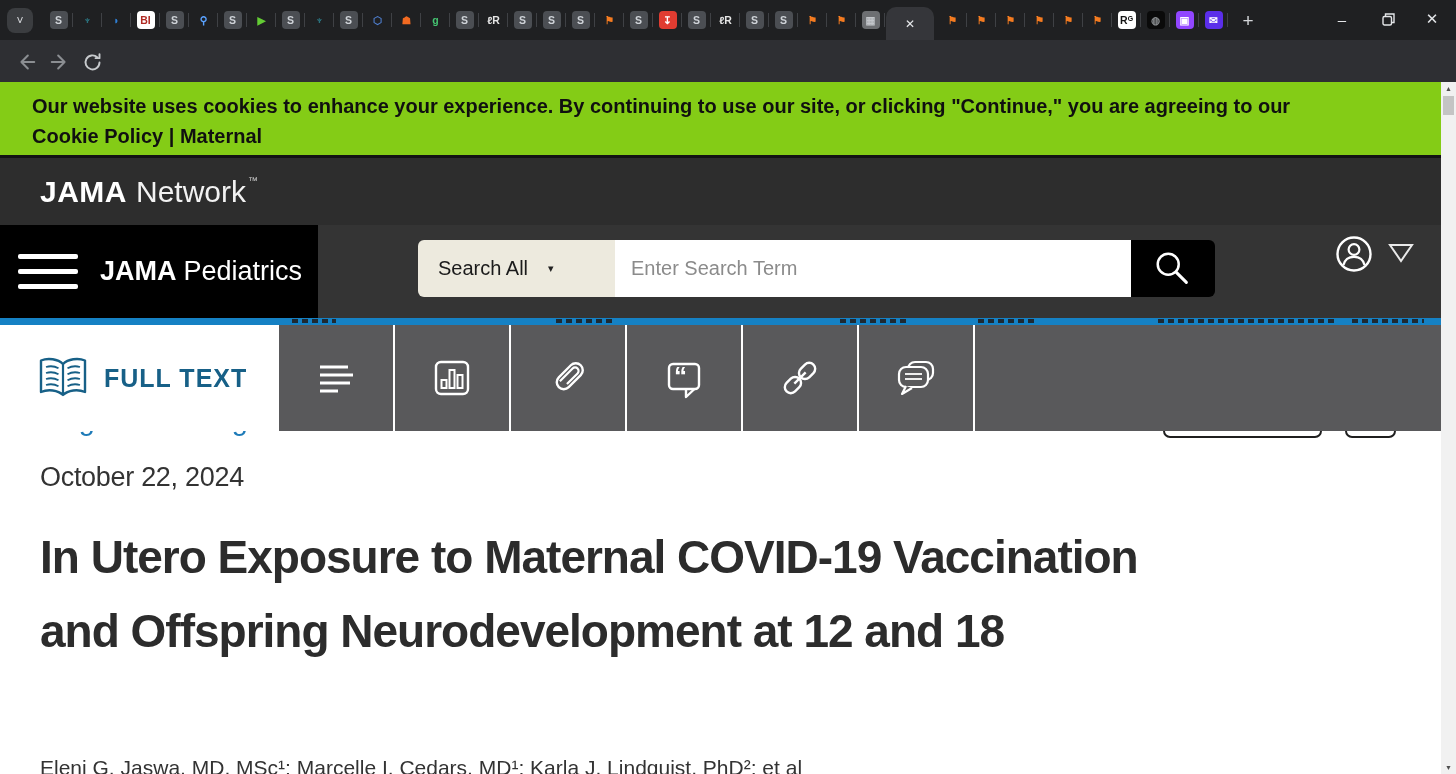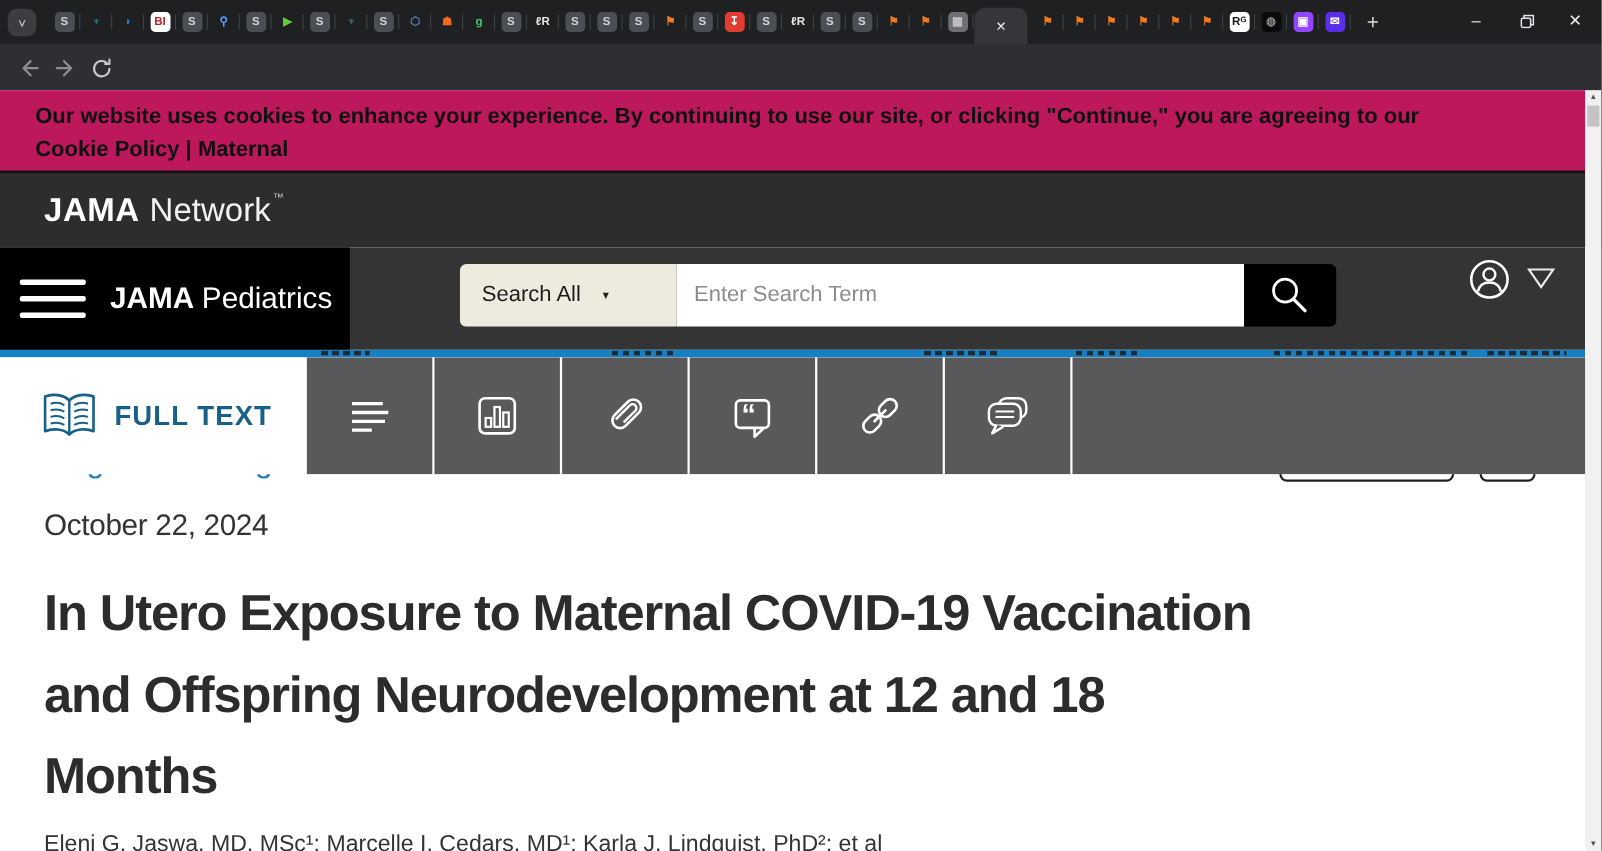--- a/index.html
+++ b/index.html
@@ -25,21 +25,21 @@
 
   #browser-toolbar{left:0;top:40px;width:1456px;height:42px;background:#2e2f33;}
   .nav-ico{top:50px;width:24px;height:24px;display:flex;align-items:center;justify-content:center;}
   #url-pill{left:112px;top:46px;width:1230px;height:30px;border-radius:15px;background:#1b1c1e;
       display:flex;align-items:center;padding:0 12px;}
   .url-text{color:#e0e2e4;font-size:15px;letter-spacing:.2px;margin-left:10px;flex:1;white-space:nowrap;overflow:hidden;}
   .pill-ico{margin-left:16px;color:#c7cacd;font-size:17px;display:flex;align-items:center;}
   .right-ico{top:47px;width:28px;height:28px;display:flex;align-items:center;justify-content:center;color:#c7cacd;}
 
   
-  #cookie-banner{left:0;top:82px;width:1456px;height:76px;background:#be185d;border-bottom:3px solid #131313;
+  #cookie-banner{left:0;top:82px;width:1456px;height:76px;background:#84cc16;border-bottom:3px solid #131313;
       padding:13px 52px 0 32px;color:#101010;}
   #cookie-banner .l1{font-size:20px;font-weight:700;white-space:nowrap;}
   #cookie-banner .l2{font-size:20px;font-weight:700;margin-top:7px;}
   #cookie-banner a{color:#101010;cursor:pointer;}
 
   
   #network-header{left:0;top:158px;width:1456px;height:67px;background:#2d2d2d;color:#fff;
       display:flex;align-items:center;padding-left:40px;}
   #network-header .b{font-size:30px;font-weight:700;letter-spacing:.5px;}
   #network-header .r{font-size:30px;font-weight:400;color:#f2f2f2;margin-left:9px;}
@@ -422,21 +422,20 @@
       </svg>
     </div>
     <div class="gfill"></div>
   </div>
 
   <div id="article-date" class="abs">October 22, 2024</div>
 
   <div id="article-title" class="abs">
     <div>In Utero Exposure to Maternal COVID-19 Vaccination</div>
     <div>and Offspring Neurodevelopment at 12 and 18</div>
-    <div>Months</div>
   </div>
 
   <div id="article-authors" class="abs">Eleni G. Jaswa, MD, MSc¹; Marcelle I. Cedars, MD¹; Karla J. Lindquist, PhD²; et al</div>
 
   <div id="scrollbar" class="abs">
     <div class="arr">▲</div>
     <div id="scroll-thumb" class="abs"></div>
     <div class="arr abs" style="left:0;bottom:0;">▼</div>
   </div>
 

